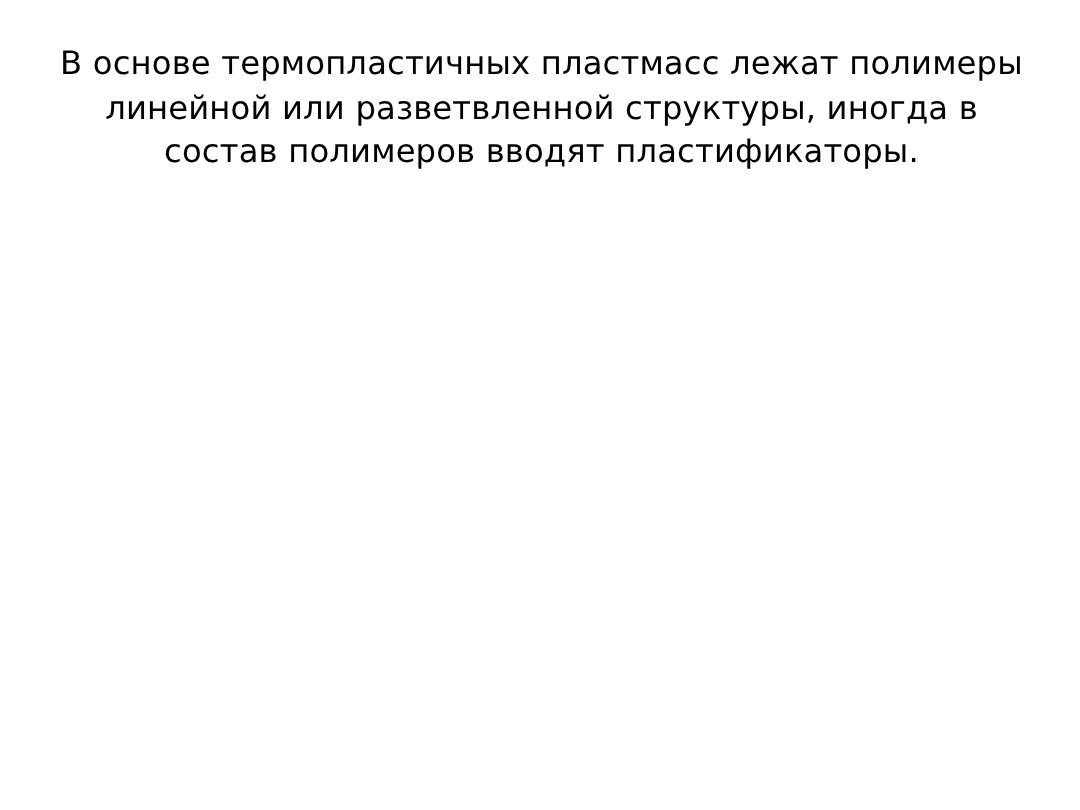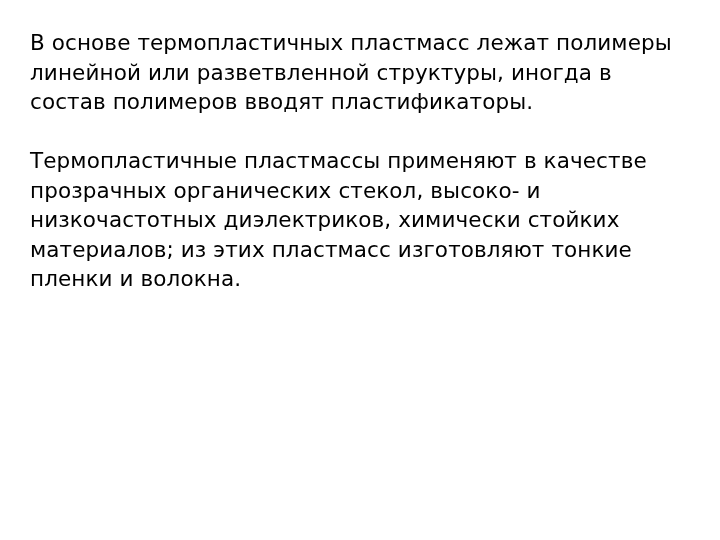--- a/index.html
+++ b/index.html
@@ -25,27 +25,26 @@
     left: 30px;
     top: 28px;
     width: 662px;
   }
   .para {
     margin: 0;
     color: #000000;
     font-size: 21.5px;
     line-height: 29.5px;
     letter-spacing: 0.1px;
-    text-align: left;
+    text-align: center;
   }
   .para + .para {
     margin-top: 29.5px;
   }
 </style>
 </head>
 <body>
 
 <div class="slide">
   <div class="text-body">
     <p class="para">В основе термопластичных пластмасс лежат полимеры линейной или разветвленной структуры, иногда в состав полимеров вводят пластификаторы.</p>
-    <p class="para">Термопластичные пластмассы применяют в качестве прозрачных органических стекол, высоко- и низкочастотных диэлектриков, химически стойких материалов; из этих пластмасс изготовляют тонкие пленки и волокна.</p>
   </div>
 </div>
 
 </body></html>

